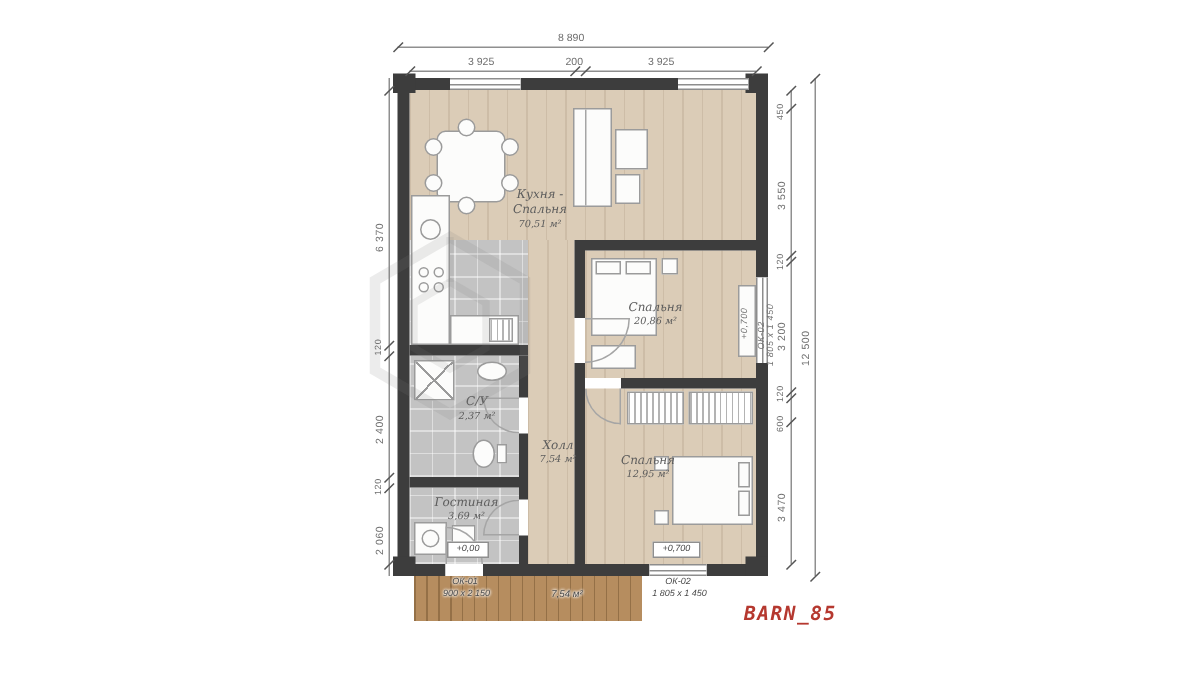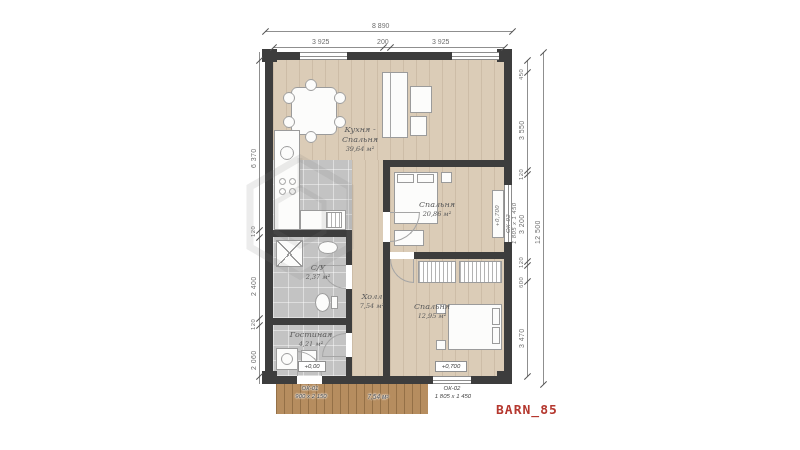--- a/index.html
+++ b/index.html
@@ -43,21 +43,21 @@
   .rarea{font-size:6.5px;}
   .chip{position:absolute;background:#fff;border:1px solid #8f8f8f;font-size:6px;font-style:italic;
     color:#444;text-align:center;line-height:8px;z-index:22;white-space:nowrap;}
   .ann{position:absolute;font-size:6px;font-style:italic;color:#4a4a4a;z-index:22;text-align:center;
     white-space:nowrap;text-shadow:0 0 2px #fff,0 0 2px #fff,0 0 2px #fff;}
   #wm-text{position:absolute;left:295px;top:178px;font-size:104px;font-weight:bold;line-height:1;
     color:rgba(125,125,125,.13);z-index:25;pointer-events:none;letter-spacing:2px;z-index:25;
     font-family:"Liberation Sans",sans-serif;}
   #wm-logo{position:absolute;left:238px;top:150px;z-index:25;pointer-events:none;}
   #plan-code{position:absolute;left:496px;top:402px;width:80px;font-family:"DejaVu Sans Mono",monospace;
-    font-weight:bold;font-size:13px;color:var(--accent);z-index:30;letter-spacing:1px;}
+    font-style:italic;font-weight:bold;font-size:13px;color:var(--accent);z-index:30;letter-spacing:1px;}
 </style>
 </head>
 <body>
 
 <div id="canvas">
 
   <div class="floor wood" style="left:273px;top:60px;width:231px;height:100px;"></div>
   <div class="floor tile" style="left:273px;top:160px;width:79px;height:70px;"></div>
   <div class="floor wood" style="left:352px;top:160px;width:31px;height:216px;"></div>
   <div class="floor wood" style="left:390px;top:167px;width:114px;height:85px;"></div>
@@ -146,41 +146,41 @@
   <div class="arc" style="left:322px;top:333px;width:24px;height:24px;border-radius:100% 0 0 0;border-bottom:none;border-right:none;"></div>
   <div class="leaf" style="left:322px;top:356px;width:24px;height:1px;"></div>
   <div class="arc" style="left:390px;top:212px;width:30px;height:30px;border-radius:0 0 100% 0;border-top:none;border-left:none;"></div>
   <div class="leaf" style="left:390px;top:212px;width:30px;height:1px;"></div>
   <div class="arc" style="left:390px;top:259px;width:24px;height:24px;border-radius:0 0 0 100%;border-top:none;border-right:none;"></div>
   <div class="leaf" style="left:413px;top:259px;width:1px;height:24px;"></div>
 
   <div class="room" style="left:320px;top:125px;width:80px;">
     <div class="rname">Кухня -</div>
     <div class="rname">Спальня</div>
-    <div class="rarea">39,64 м²</div>
+    <div class="rarea">70,51 м²</div>
   </div>
   <div class="room" style="left:405px;top:200px;width:64px;">
     <div class="rname">Спальня</div>
     <div class="rarea">20,86 м²</div>
   </div>
   <div class="room" style="left:400px;top:302px;width:64px;">
     <div class="rname">Спальня</div>
     <div class="rarea">12,95 м²</div>
   </div>
   <div class="room" style="left:352px;top:292px;width:40px;">
     <div class="rname">Холл</div>
     <div class="rarea">7,54 м²</div>
   </div>
   <div class="room" style="left:296px;top:263px;width:44px;">
     <div class="rname">С/У</div>
     <div class="rarea">2,37 м²</div>
   </div>
   <div class="room" style="left:279px;top:330px;width:64px;">
     <div class="rname">Гостиная</div>
-    <div class="rarea">4,21 м²</div>
+    <div class="rarea">3,69 м²</div>
   </div>
   <div class="ann" style="left:356px;top:393px;width:44px;font-size:6.5px;">7,54 м²</div>
 
   <div class="dl" style="left:265px;top:31px;width:247px;height:1px;"></div>
   <div class="dl" style="left:273px;top:47px;width:231px;height:1px;"></div>
   <div class="dl" style="left:259px;top:52px;width:1px;height:332px;"></div>
   <div class="dl" style="left:527px;top:60px;width:1px;height:316px;"></div>
   <div class="dl" style="left:543px;top:52px;width:1px;height:332px;"></div>
 
   <div class="dtxt" style="left:372px;top:22px;">8 890</div>

